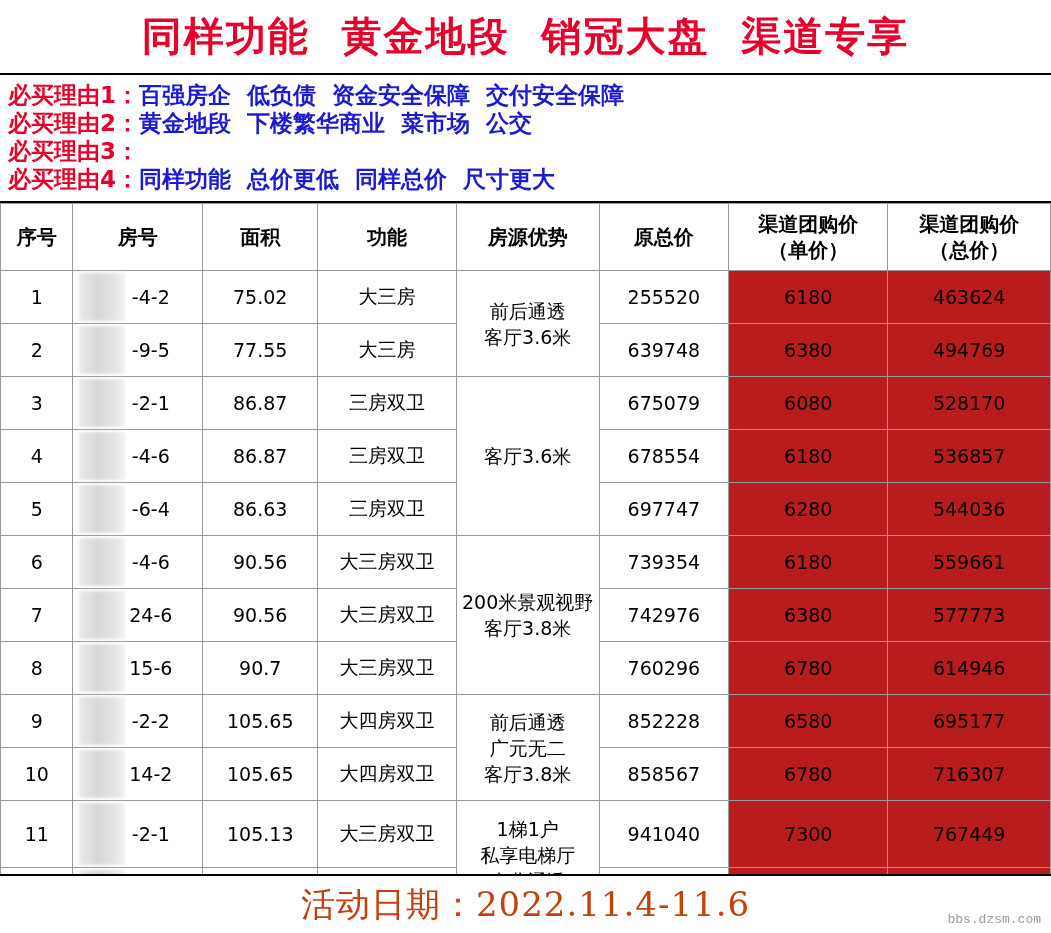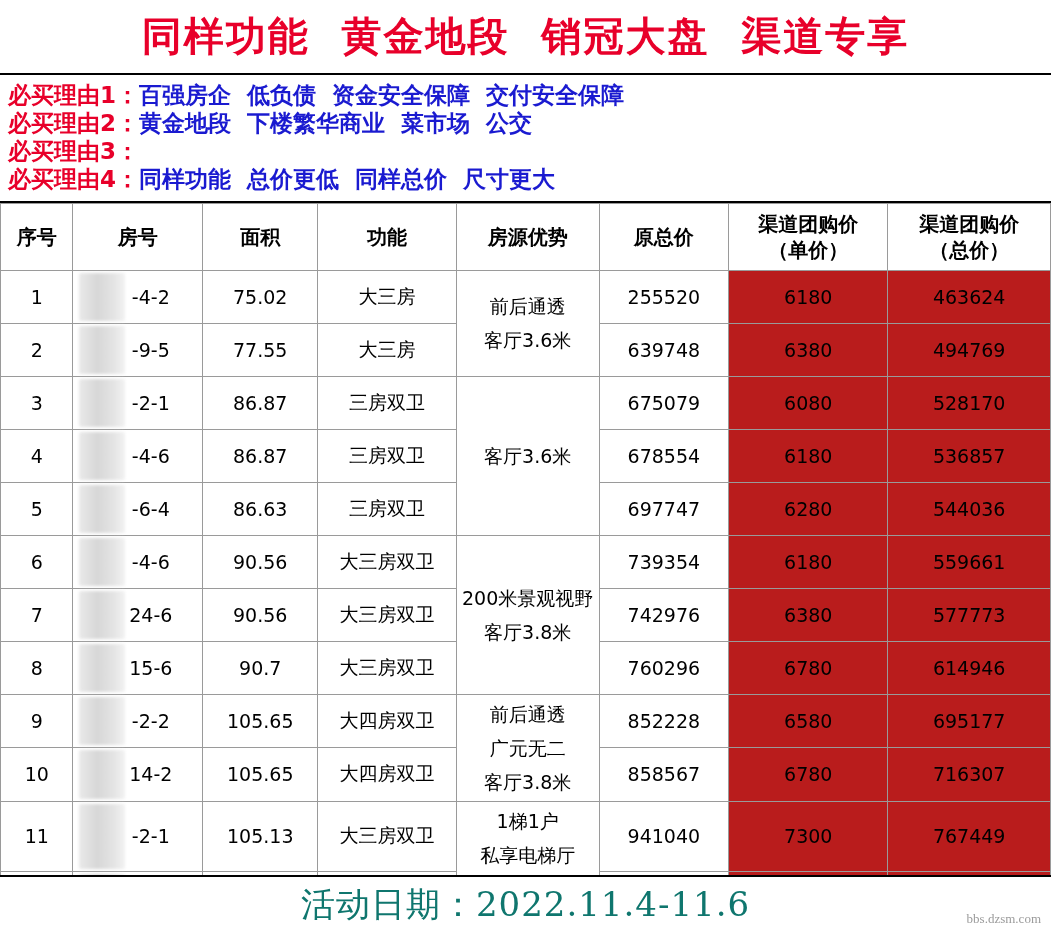--- a/index.html
+++ b/index.html
@@ -119,47 +119,47 @@
     background: linear-gradient(90deg,#e9e9e9,#d7d7d7 40%,#e4e4e4 75%,#f2f2f2);
     filter: blur(1.5px);
     border-radius: 2px;
   }
   .room-text {
     position: relative;
     display: inline-block;
     padding-left: 26px;
   }
   .adv-multi {
-    line-height: 34px;
+    line-height: 26px;
   }
 
   
   .footer {
     height: 64px;
     border-top: 2px solid #000;
     display: flex;
     align-items: center;
     justify-content: center;
     position: relative;
     box-sizing: border-box;
   }
   .footer-text {
     font-family: "DejaVu Serif", serif;
     font-size: 34px;
-    color: #0f766e;
+    color: #c2410c;
     letter-spacing: 1px;
     white-space: pre;
   }
   .watermark {
     position: absolute;
     right: 10px;
     bottom: 6px;
     font-size: 13px;
     color: #9b9b9b;
-    font-family: Liberation Serif, serif;
+    font-family: Liberation Mono, monospace;
   }
 </style>
 </head>
 <body>
 
 <div class="page">
 
   <div class="title-bar">
     <div class="title-text">同样功能  黄金地段  销冠大盘  渠道专享</div>
   </div>

